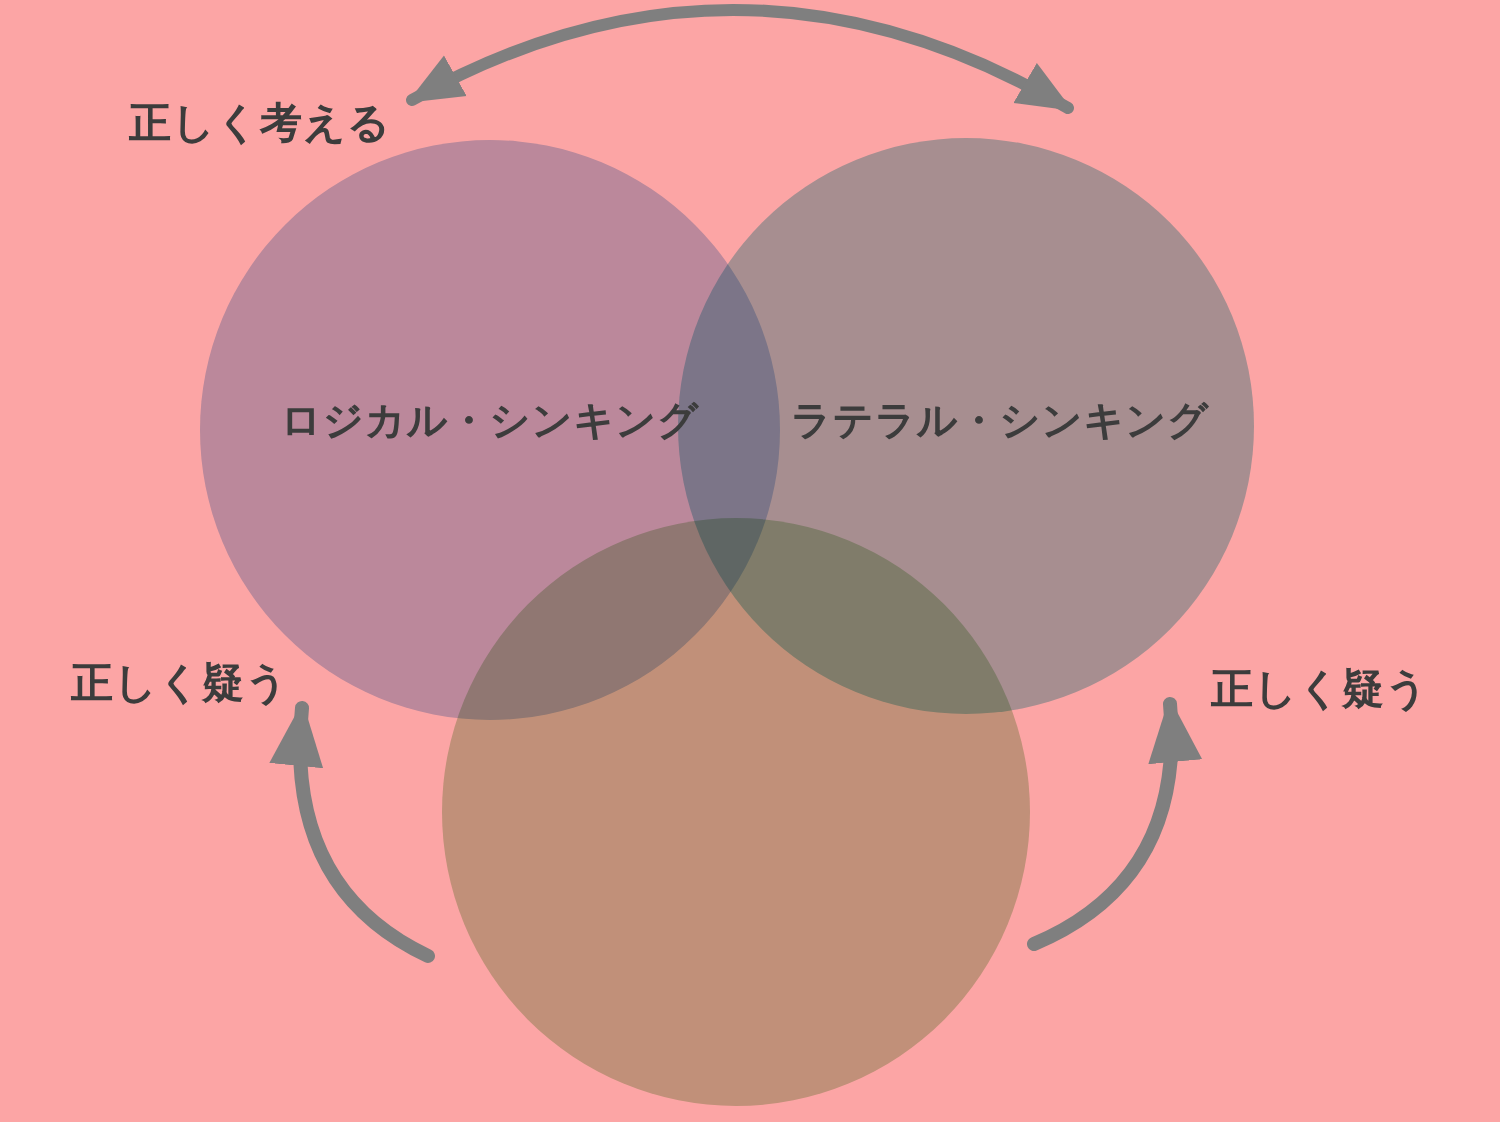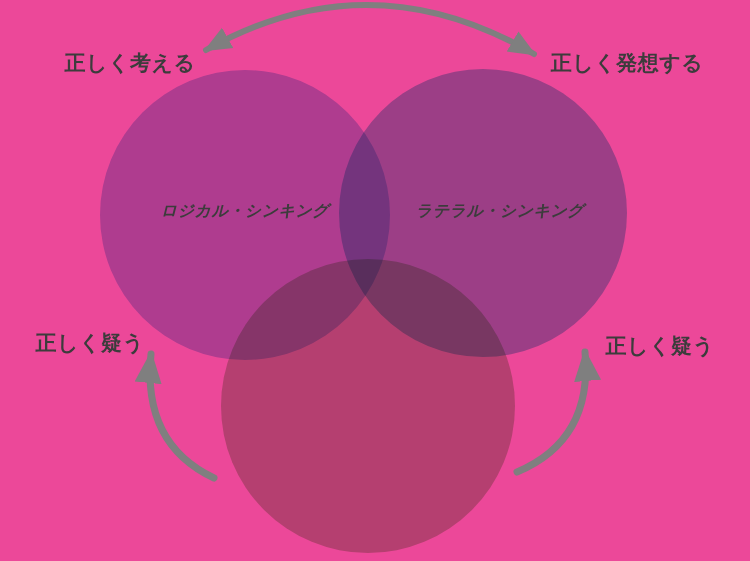--- a/index.html
+++ b/index.html
@@ -4,21 +4,21 @@
 <style>
   html, body {
     margin: 0;
     padding: 0;
     background: #ffffff;
   }
   .stage {
     position: relative;
     width: 750px;
     height: 561px;
-    background: #ec4899;
+    background: #fca5a5;
     overflow: hidden;
     font-family: "Liberation Sans", sans-serif;
   }
   .stage svg {
     position: absolute;
     left: 0;
     top: 0;
     display: block;
   }
   .venn-circle {
@@ -30,22 +30,21 @@
     white-space: nowrap;
     font-weight: 700;
     color: #3c3c3c;
     line-height: 1;
     letter-spacing: 0.5px;
   }
   .lbl-outer {
     font-size: 21px;
   }
   .lbl-circle {
-    font-size: 16px;
-    font-style: italic;
+    font-size: 20px;
   }
   
   .pos-top-left     { left: 130px; top: 62px;  }
   .pos-top-right    { left: 627px; top: 62px;  }
   .pos-bottom-left  { left: 90px;  top: 342px; }
   .pos-bottom-right { left: 660px; top: 345px; }
   
   .pos-logical  { left: 245px; top: 211px; }
   .pos-lateral  { left: 500px; top: 211px; }
   .pos-critical { left: 372px; top: 429px; }
@@ -70,21 +69,20 @@
 
     <g fill="none" stroke-linecap="round">
       <path d="M 206 50 Q 370 -42 534 54" stroke-width="6" marker-start="url(#arrowhead)" marker-end="url(#arrowhead)" stroke="#7f7f7f"></path>
       <path d="M 214 478 Q 142 444 151 354" stroke-width="7" marker-end="url(#arrowhead)" stroke="#7f7f7f"></path>
       <path d="M 517 472 Q 593 440 585 352" stroke-width="7" marker-end="url(#arrowhead)" stroke="#7f7f7f"></path>
     </g>
   </svg>
 
   <div class="lbl lbl-outer pos-top-left" style="color: rgb(60, 60, 60);">正しく考える</div>
 
-  <div class="lbl lbl-outer pos-top-right" style="color: rgb(60, 60, 60);">正しく発想する</div>
 
   <div class="lbl lbl-outer pos-bottom-left" style="color: rgb(60, 60, 60);">正しく疑う</div>
 
   <div class="lbl lbl-outer pos-bottom-right" style="color: rgb(60, 60, 60);">正しく疑う</div>
 
   <div class="lbl lbl-circle pos-logical" style="color: rgb(60, 60, 60);">ロジカル・シンキング</div>
 
   <div class="lbl lbl-circle pos-lateral" style="color: rgb(60, 60, 60);">ラテラル・シンキング</div>
 
 

